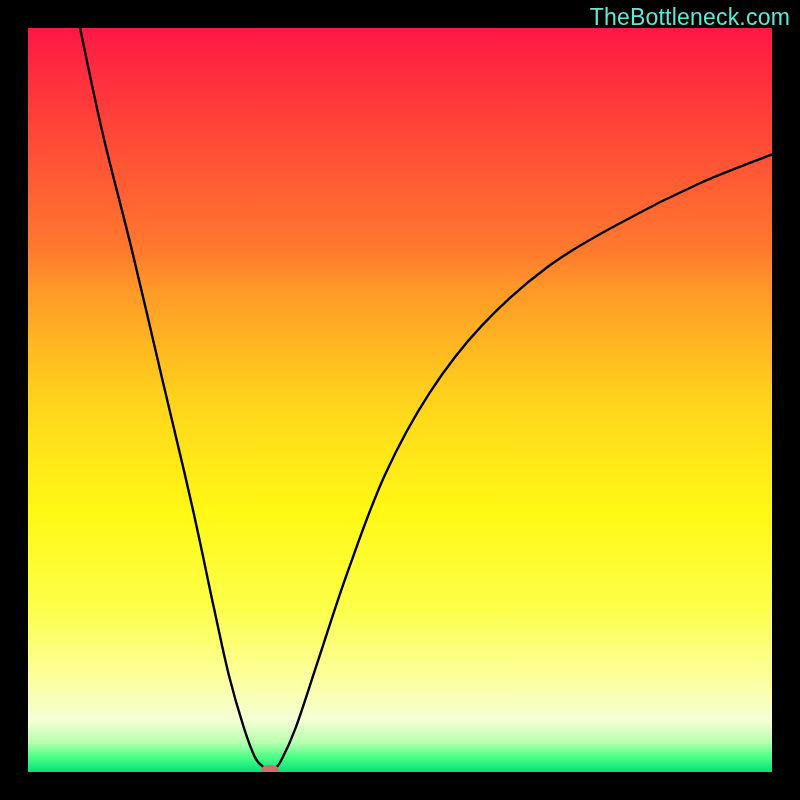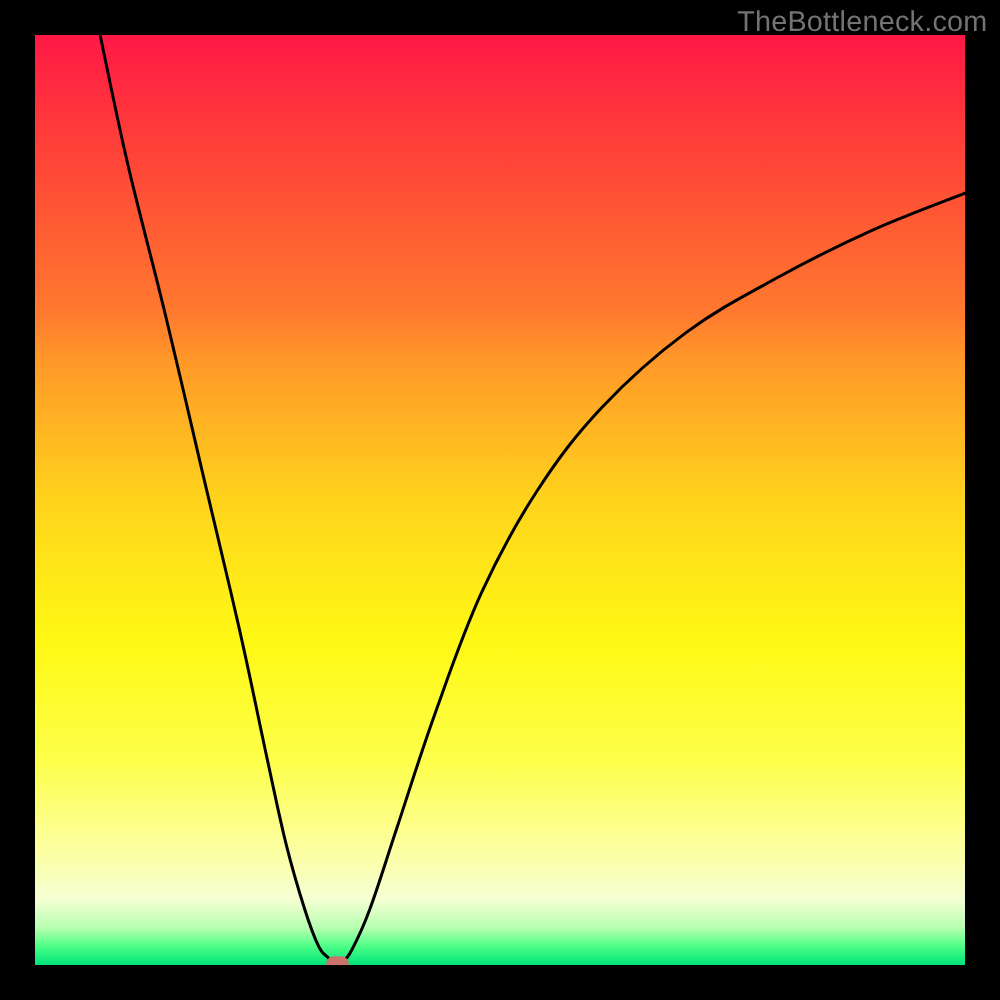--- a/index.html
+++ b/index.html
@@ -52,21 +52,21 @@
     position: absolute;
     width: 18px;
     height: 12px;
     background: #c9736b;
     border-radius: 6px;
   }
   .watermark {
     position: absolute;
     top: 4px;
     right: 10px;
-    color: #737373;
+    color: #5eead4;
     font-size: 23px;
     font-weight: 500;
     letter-spacing: 0.2px;
   }
 </style>
 </head>
 <body>
 
 <div class="frame">
   <div class="plot-area">

